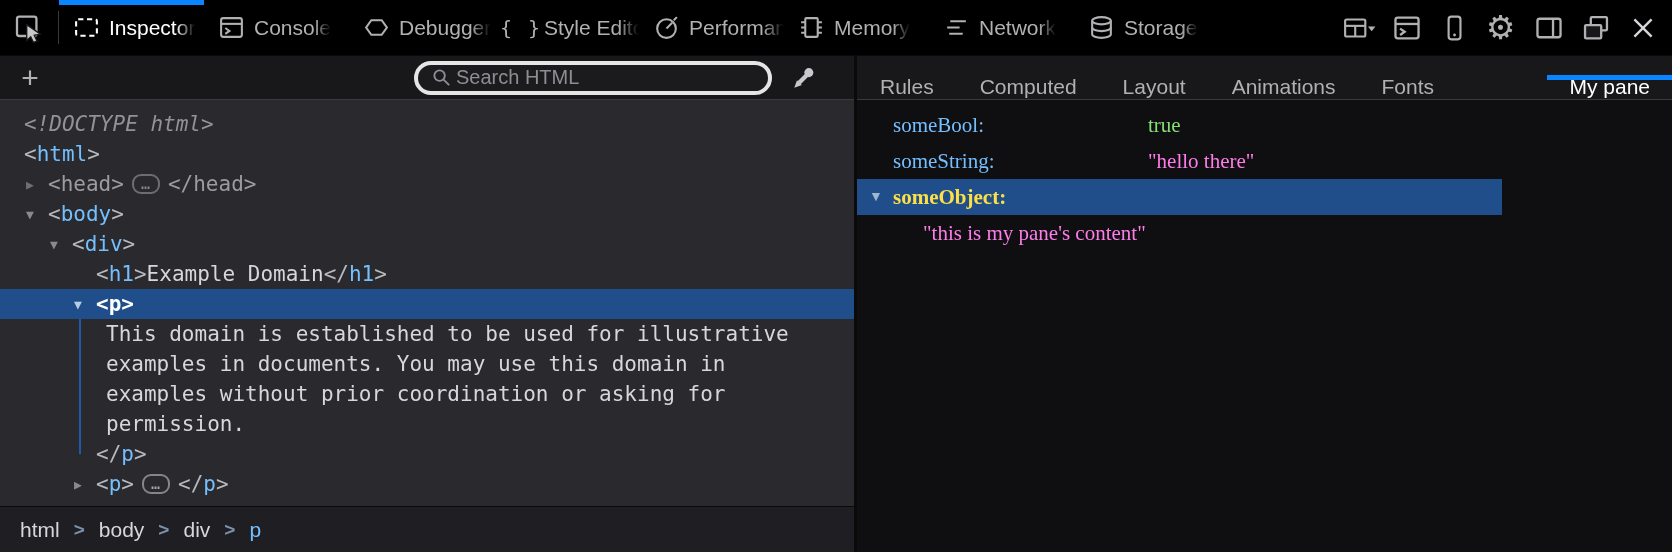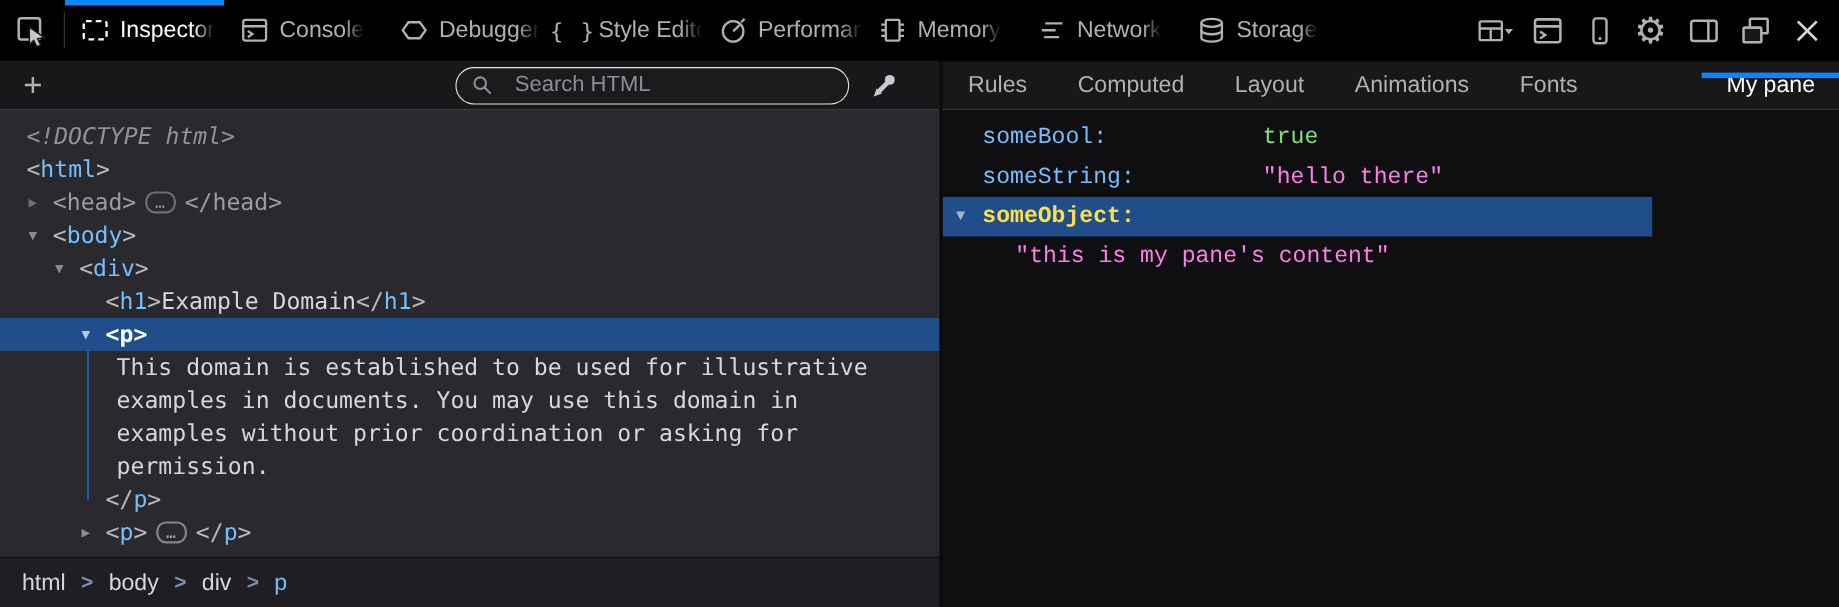--- a/index.html
+++ b/index.html
@@ -26,22 +26,22 @@
 
   
   .body-row{flex:1;display:flex;min-height:0}
   .splitter{width:3px;background:#0a0a0b;flex:none}
 
   
   .left-panel{width:854px;flex:none;display:flex;flex-direction:column;background:#2a2a2e;min-height:0}
   .insp-toolbar{height:44px;flex:none;display:flex;align-items:center;background:#18181a;
                 border-bottom:1px solid #3a3a3e;padding:0 24px 0 8px}
   .add-btn{width:44px;text-align:center;font-size:30px;font-weight:300;color:#b1b1b3;line-height:1}
-  .search-box{margin-left:auto;width:358px;height:34px;border:1px solid #e5e5e5;border-radius:17px;
-              background:#1b1b1e;display:flex;align-items:center;gap:19px;padding:0 13px;color:#8e8e92}
+  .search-box{margin-left:auto;width:358px;height:34px;border:4px solid #e5e5e5;border-radius:17px;
+              background:#1b1b1e;display:flex;align-items:center;gap:4px;padding:0 13px;color:#8e8e92}
   .search-box input{background:transparent;border:0;outline:0;color:#d7d7db;font-size:20px;width:100%;
                     font-family:"Liberation Sans",sans-serif}
   .search-box input::placeholder{color:#8e8e92}
   .eyedrop-btn{width:52px;display:flex;justify-content:center;flex:none;margin-left:6px}
 
   .markup{flex:1;background:#2a2a2e;font-family:"DejaVu Sans Mono",monospace;font-size:21px;color:#d7d7db;
           padding-top:9px;position:relative;overflow:hidden;min-height:0}
   .mrow{height:30px;display:flex;align-items:center;white-space:pre}
   .mrow .arrow{width:26px;flex:none;font-size:13px;color:#8a8a8e;text-align:left;padding-left:4px}
   .tag{color:#75bfff}
@@ -60,27 +60,27 @@
   .mrow.selected .arrow{color:#b9cce4}
   .guide{position:absolute;width:2px;background:#1f5aa8;left:79px;top:219px;height:135px}
 
   .crumbs{height:46px;flex:none;background:#1f1f23;border-top:1px solid #0a0a0b;display:flex;
           align-items:center;padding-left:20px;font-size:21px;color:#d7d7db;gap:14px}
   .crumb-sep{color:#7d90ae;font-size:19px;font-weight:bold}
   .crumb.selected{color:#75bfff}
 
   
   .right-panel{flex:1;display:flex;flex-direction:column;background:#0f0f12;min-height:0}
-  .side-tabs{height:44px;flex:none;display:flex;align-items:center;background:#18181a;
+  .side-tabs{height:44px;flex:none;display:flex;align-items:flex-end;background:#18181a;
              border-bottom:1px solid #3a3a3e;font-size:21px}
   .side-tab{padding:0 23px;display:flex;align-items:center;position:relative;color:#b1b1b3}
   .side-tab.active{color:#fff;margin-left:auto;padding:0 22px}
   .side-tab.active::after{content:"";position:absolute;top:0;left:0;right:0;height:5px;background:#0a84ff}
 
-  .pane{flex:1;background:#0f0f12;font-family:Liberation Mono, monospace;font-size:21px;padding-top:7px;
+  .pane{flex:1;background:#0f0f12;font-family:Liberation Serif, serif;font-size:21px;padding-top:7px;
         overflow:hidden}
   .prow{height:36px;display:flex;align-items:center;padding-left:36px;white-space:pre}
   .prow.child{padding-left:66px}
   .pname{color:#75bfff;flex:none}
   .pname::after{content:":"}
   .prow.top .pname{min-width:255px}
   .prow.child .pname{min-width:225px}
   .v-boolean,.v-number{color:#86de74}
   .v-string{color:#ff7de9}
   .prow.selected{background:#204e8a;width:645px;padding-left:10px}

